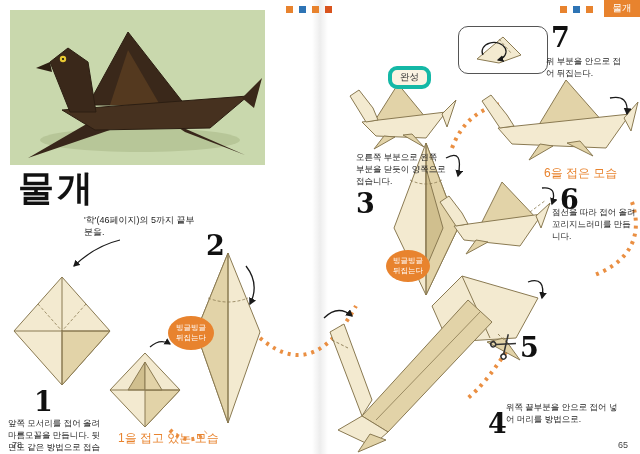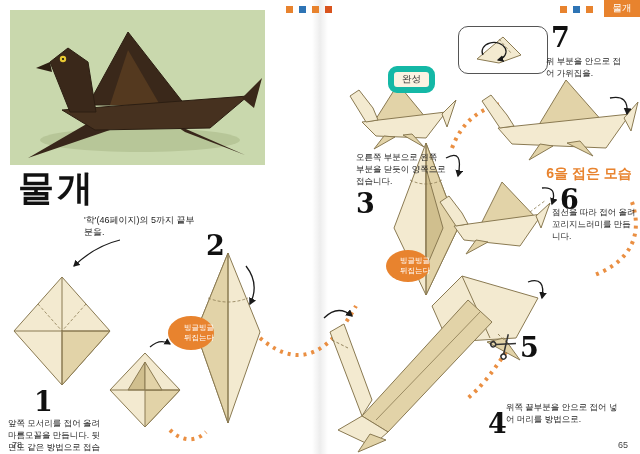--- a/index.html
+++ b/index.html
@@ -10,25 +10,25 @@
         background:linear-gradient(to right,rgba(0,0,0,0),rgba(0,0,0,.07),rgba(0,0,0,0));}
   .photo{position:absolute;left:10px;top:10px;width:255px;height:155px;background:#c9d8ad;z-index:2;}
   .title{position:absolute;left:18px;top:164px;z-index:3;font-size:36px;font-weight:bold;letter-spacing:3px;color:#111;}
   .tab{position:absolute;right:0;top:0;width:36px;height:17px;background:#e8832e;color:#fff;
        font-size:9.5px;display:flex;align-items:center;justify-content:center;z-index:3;}
   .sq{position:absolute;width:7px;height:7px;top:6px;z-index:3;}
   .sq-o{background:#e8832e;} .sq-b{background:#2e74b5;} .sq-r{background:#d9541e;}
   .note{position:absolute;left:84px;top:214px;width:116px;font-size:9px;color:#222;line-height:1.35;z-index:3;}
   .stepnum{position:absolute;z-index:3;font-family:"DejaVu Serif",serif;font-weight:bold;font-size:27px;color:#101010;line-height:1;}
   .steptext{position:absolute;z-index:3;font-size:8.5px;color:#222;line-height:1.4;}
-  .caption{position:absolute;z-index:3;font-size:14px;font-weight:bold;color:#e8832e;text-align:center;}
-  .badge{position:absolute;z-index:3;border:6px solid #14b8a6;background:#fbf3e2;border-radius:9px;
+  .caption{position:absolute;z-index:3;font-size:12px;font-weight:normal;color:#e8832e;}
+  .badge{position:absolute;z-index:3;border:4px solid #14b8a6;background:#fbf3e2;border-radius:9px;
          padding:1px 8px;font-size:9.5px;color:#333;}
   .bubble{position:absolute;z-index:3;background:#e8832e;border-radius:50%;color:#fff;
-          display:flex;flex-direction:column;align-items:flex-end;justify-content:center;
+          display:flex;flex-direction:column;align-items:center;justify-content:center;
           font-size:7.5px;line-height:1.35;text-align:center;}
   .detailbox{position:absolute;left:458px;top:26px;width:88px;height:46px;z-index:2;background:#fff;
              border:1.5px solid #555;border-radius:10px;}
   .pagenum{position:absolute;bottom:4px;z-index:3;font-size:9px;color:#444;}
   .pg-l{left:12px;} .pg-r{right:12px;}
 </style>
 </head>
 <body>
 
 <div class="spread">
@@ -166,20 +166,21 @@
   <div class="sq sq-o" style="left:312px"></div>
   <div class="sq sq-r" style="left:325px"></div>
   <div class="sq sq-o" style="left:560px"></div>
   <div class="sq sq-b" style="left:573px"></div>
   <div class="sq sq-o" style="left:586px"></div>
 
   <div class="note">'학'(46페이지)의 5까지 끝부분을.</div>
 
   <div class="stepnum" style="left:34px;top:388px">1</div>
   <div class="steptext" style="left:8px;top:418px;width:100px">앞쪽 모서리를 접어 올려 마름모꼴을 만듭니다. 뒷면도 같은 방법으로 접습니다.</div>
+  <div class="caption" style="left:118px;top:430px;width:110px">1을 접고 있는 모습</div>
 
   <div class="stepnum" style="left:206px;top:232px">2</div>
 
   <div class="bubble" style="left:168px;top:316px;width:46px;height:34px">
     <span>빙글빙글</span>
     <span>뒤집는다</span>
   </div>
 
   <div class="steptext" style="left:356px;top:152px;width:92px">오른쪽 부분으로 왼쪽 부분을 닫듯이 양쪽으로 접습니다.</div>
   <div class="stepnum" style="left:356px;top:190px">3</div>
@@ -192,21 +193,21 @@
   </div>
 
   <div class="detailbox">
     <svg width="85" height="43" viewBox="0 0 85 43">
       <polygon points="18,32 44,10 62,28 40,36" fill="#f3ead0" stroke="#8a7a52" stroke-width="1"></polygon>
       <line x1="40" y1="12" x2="52" y2="26" stroke="#8a7a52" stroke-width="0.8" stroke-dasharray="3 2"></line>
       <path d="M 24 28 a 12 9 0 1 1 15 5" stroke="#1a1a1a" stroke-width="1.2" fill="none" marker-end="url(#ah)"></path>
     </svg>
   </div>
   <div class="stepnum" style="left:551px;top:24px">7</div>
-  <div class="steptext" style="left:546px;top:56px;width:82px">위 부분을 안으로 접어 가위집을.</div>
+  <div class="steptext" style="left:546px;top:56px;width:82px">위 부분을 안으로 접어 뒤집는다.</div>
 
   <div class="caption" style="left:544px;top:165px;width:90px">6을 접은 모습</div>
 
   <div class="stepnum" style="left:560px;top:186px">6</div>
   <div class="steptext" style="left:552px;top:207px;width:84px">점선을 따라 접어 올려 꼬리지느러미를 만듭니다.</div>
 
   <div class="stepnum" style="left:520px;top:334px">5</div>
 
   <div class="stepnum" style="left:488px;top:410px">4</div>
   <div class="steptext" style="left:506px;top:402px;width:112px">위쪽 끝부분을 안으로 접어 넣어 머리를 방법으로.</div>

